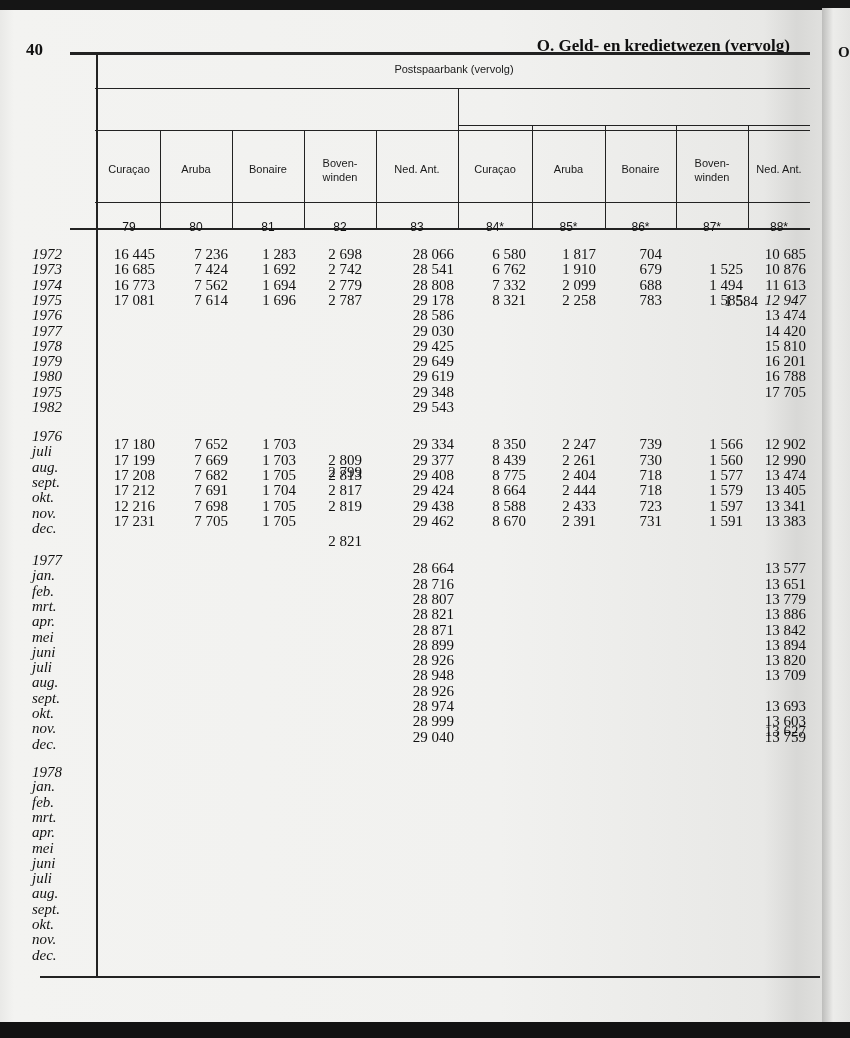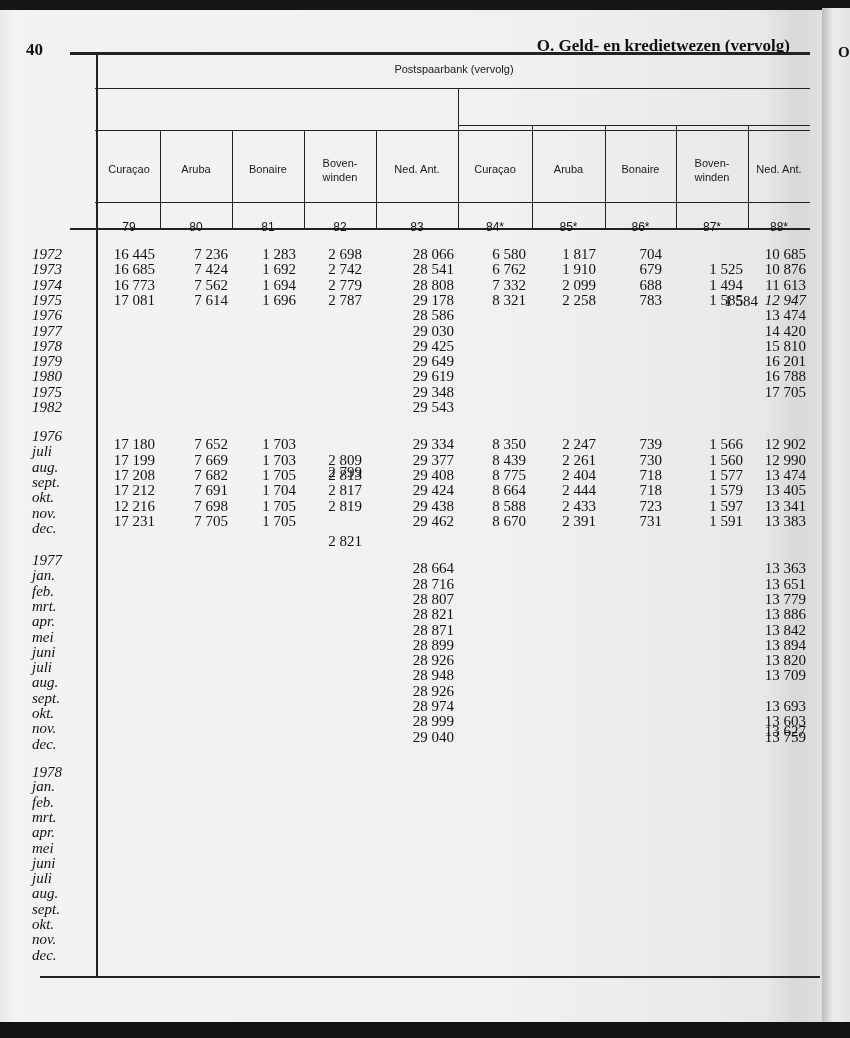--- a/index.html
+++ b/index.html
@@ -201,21 +201,21 @@
       <div class="val" style="top: 503.8px; right: 468px; margin-top: 20px;">2 821</div>
       <div class="val" style="top: 503.8px; right: 376px;">29 462</div>
       <div class="val" style="top: 503.8px; right: 304px;">8 670</div>
       <div class="val" style="top: 503.8px; right: 234px;">2 391</div>
       <div class="val" style="top: 503.8px; right: 168px;">731</div>
       <div class="val" style="top: 503.8px; right: 87px;">1 591</div>
       <div class="val" style="top: 503.8px; right: 24px;">13 383</div>
       <div class="rowlabel" style="top: 543px;">1977</div>
       <div class="rowlabel" style="top: 558.3px;">jan.</div>
       <div class="val" style="top: 551.3px; right: 376px;">28 664</div>
-      <div class="val" style="top: 551.3px; right: 24px;">13 363</div>
+      <div class="val" style="top: 551.3px; right: 24px;">13 577</div>
       <div class="rowlabel" style="top: 573.6px;">feb.</div>
       <div class="val" style="top: 566.6px; right: 376px;">28 716</div>
       <div class="val" style="top: 566.6px; right: 24px;">13 651</div>
       <div class="rowlabel" style="top: 588.9px;">mrt.</div>
       <div class="val" style="top: 581.9px; right: 376px;">28 807</div>
       <div class="val" style="top: 581.9px; right: 24px;">13 779</div>
       <div class="rowlabel" style="top: 604.2px;">apr.</div>
       <div class="val" style="top: 597.2px; right: 376px;">28 821</div>
       <div class="val" style="top: 597.2px; right: 24px;">13 886</div>
       <div class="rowlabel" style="top: 619.5px;">mei</div>

